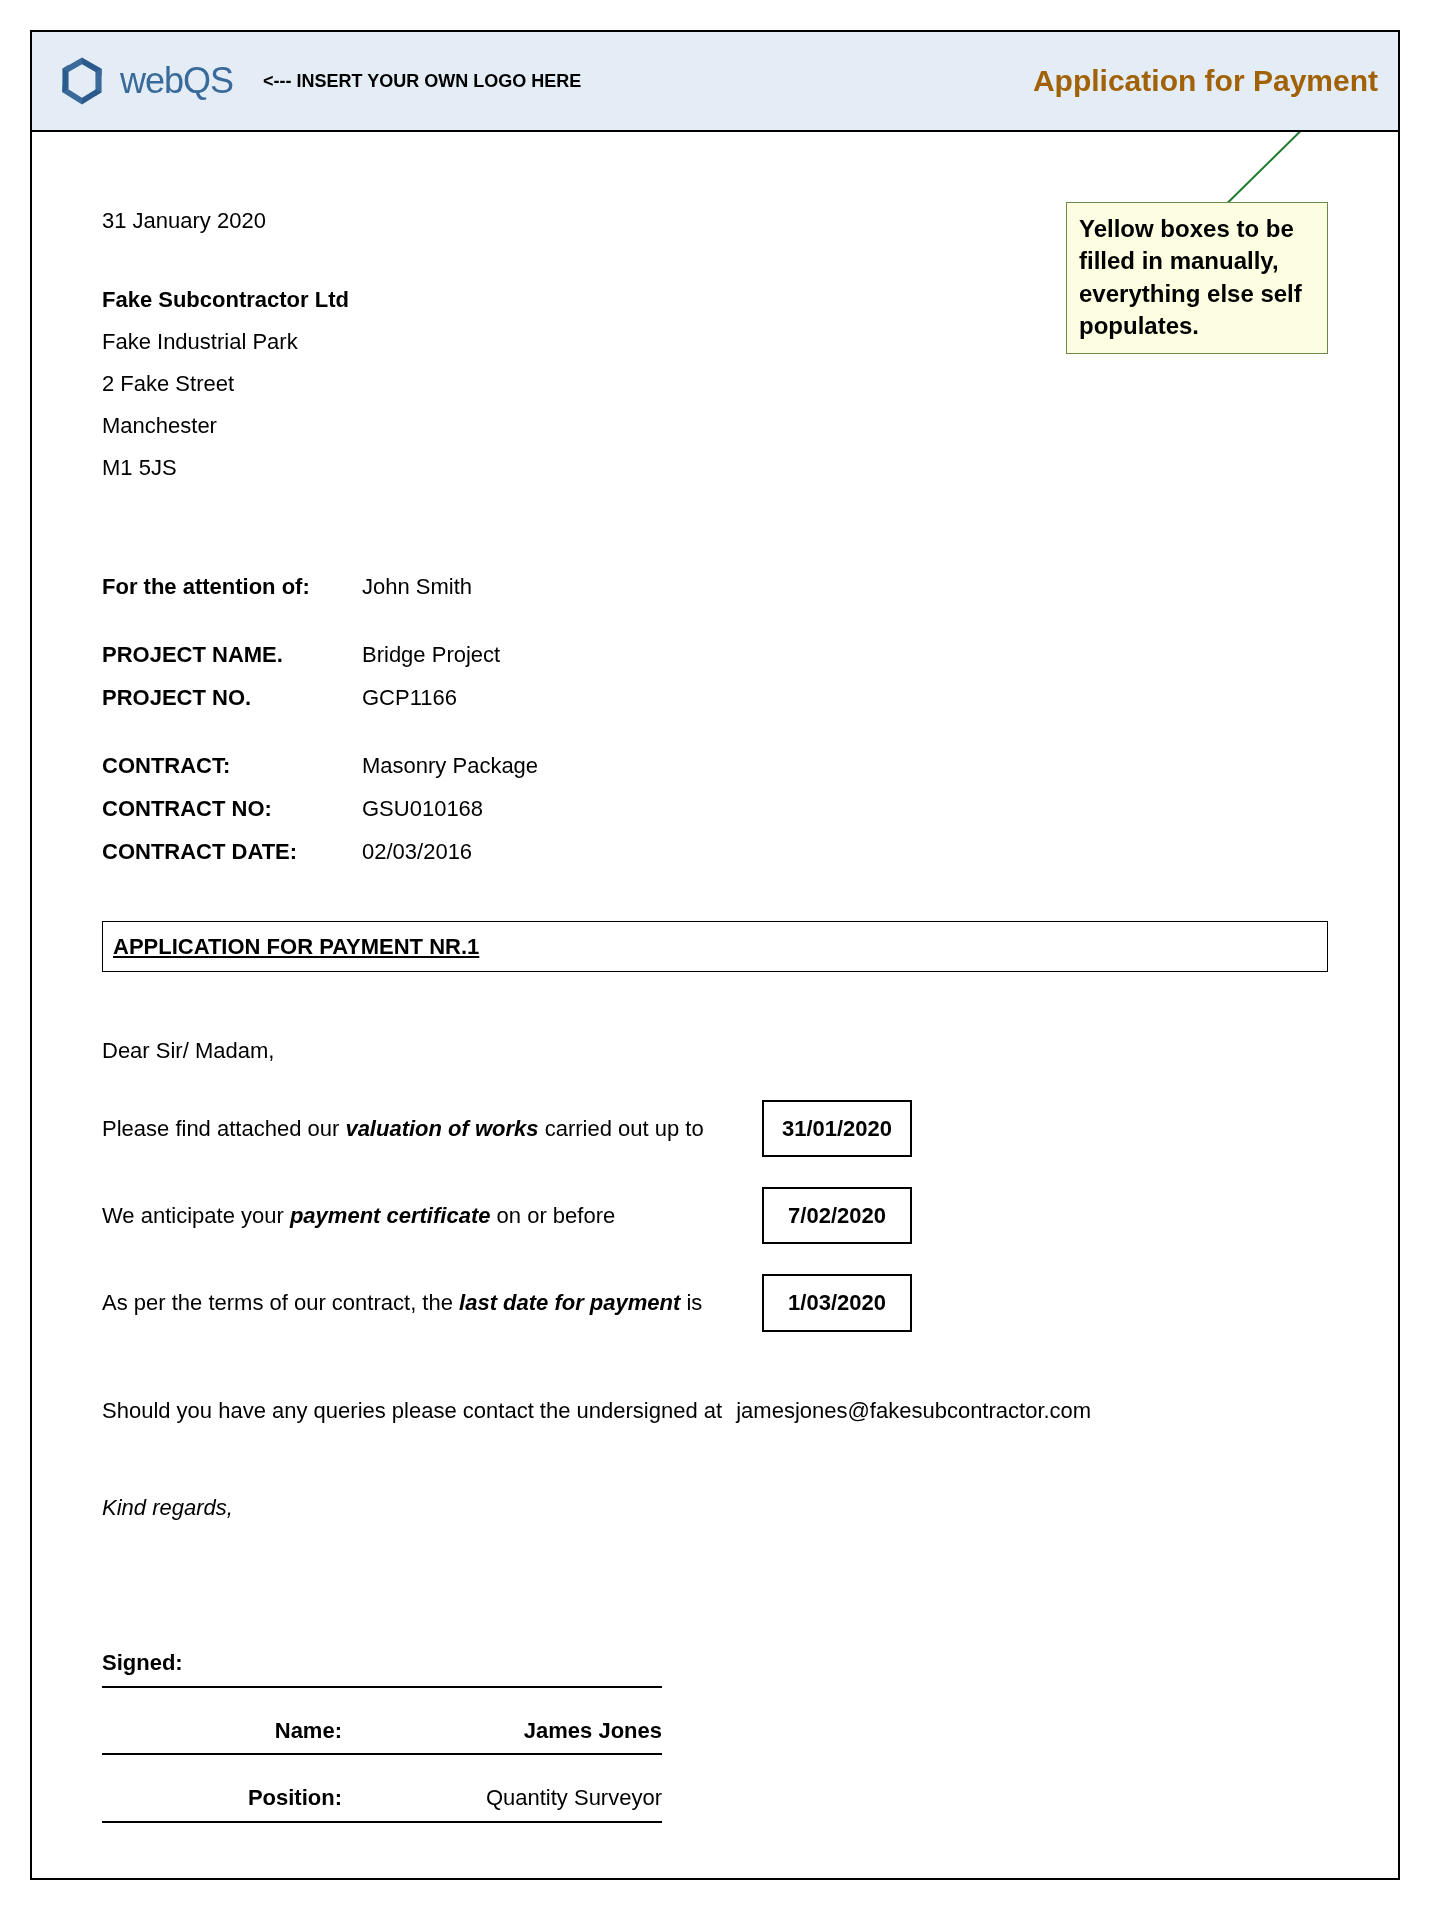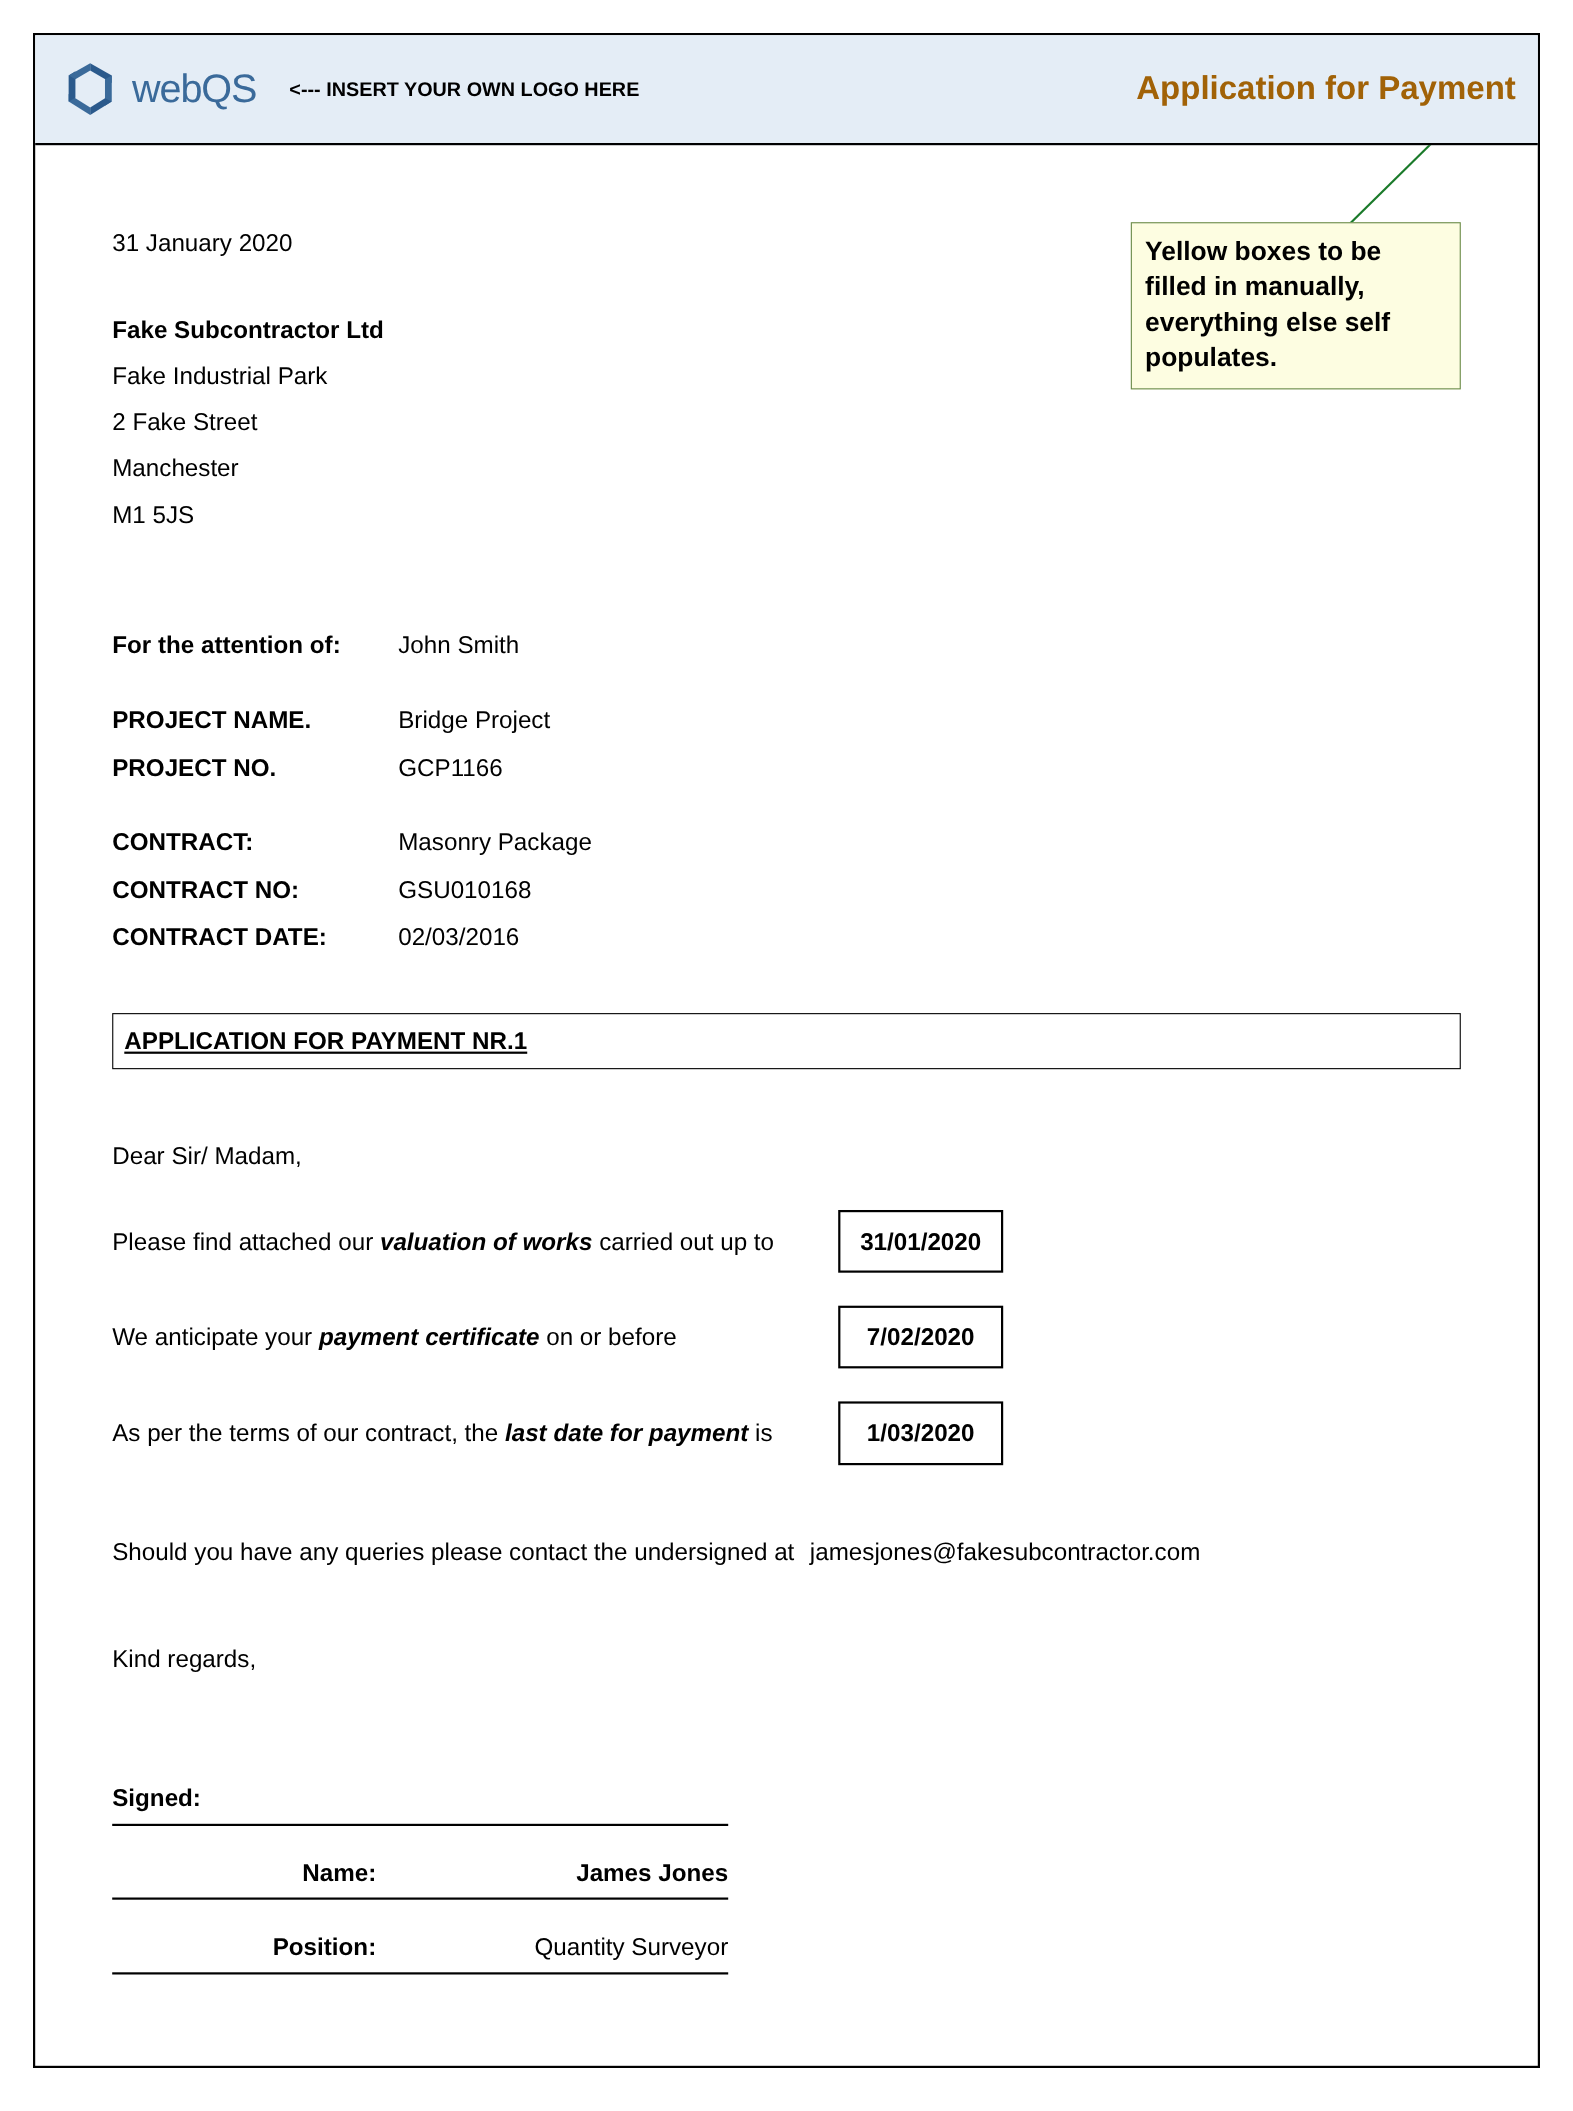--- a/index.html
+++ b/index.html
@@ -68,21 +68,21 @@
   }
   .addr-block {
     margin-bottom: 80px;
   }
   .addr-block .company { font-weight: 700; }
   .addr-block div { line-height: 1.9; }
   .note-box {
     position: absolute;
     top: 70px;
     right: 70px;
-    width: 300px;
+    width: 262px;
     background: #fdfde1;
     border: 1px solid #6a8a4a;
     padding: 10px 12px;
     font-size: 24px;
     font-weight: 700;
     line-height: 1.35;
   }
   .arrow-line {
     position: absolute;
     top: 0;
@@ -124,21 +124,21 @@
     padding: 8px 16px;
     text-align: center;
     font-weight: 700;
     min-width: 150px;
   }
   .contact-line {
     margin-top: 60px;
     margin-bottom: 60px;
   }
   .contact-line .email { font-weight: 400; margin-left: 8px;}
-  .regards { margin-bottom: 84px; }
+  .regards { margin-bottom: 112px; font-style: italic; }
   .sign-table {
     width: 560px;
   }
   .sign-row {
     display: grid;
     grid-template-columns: 240px 1fr;
     border-bottom: 2px solid #000;
     padding: 6px 0 4px 0;
     align-items: end;
   }

